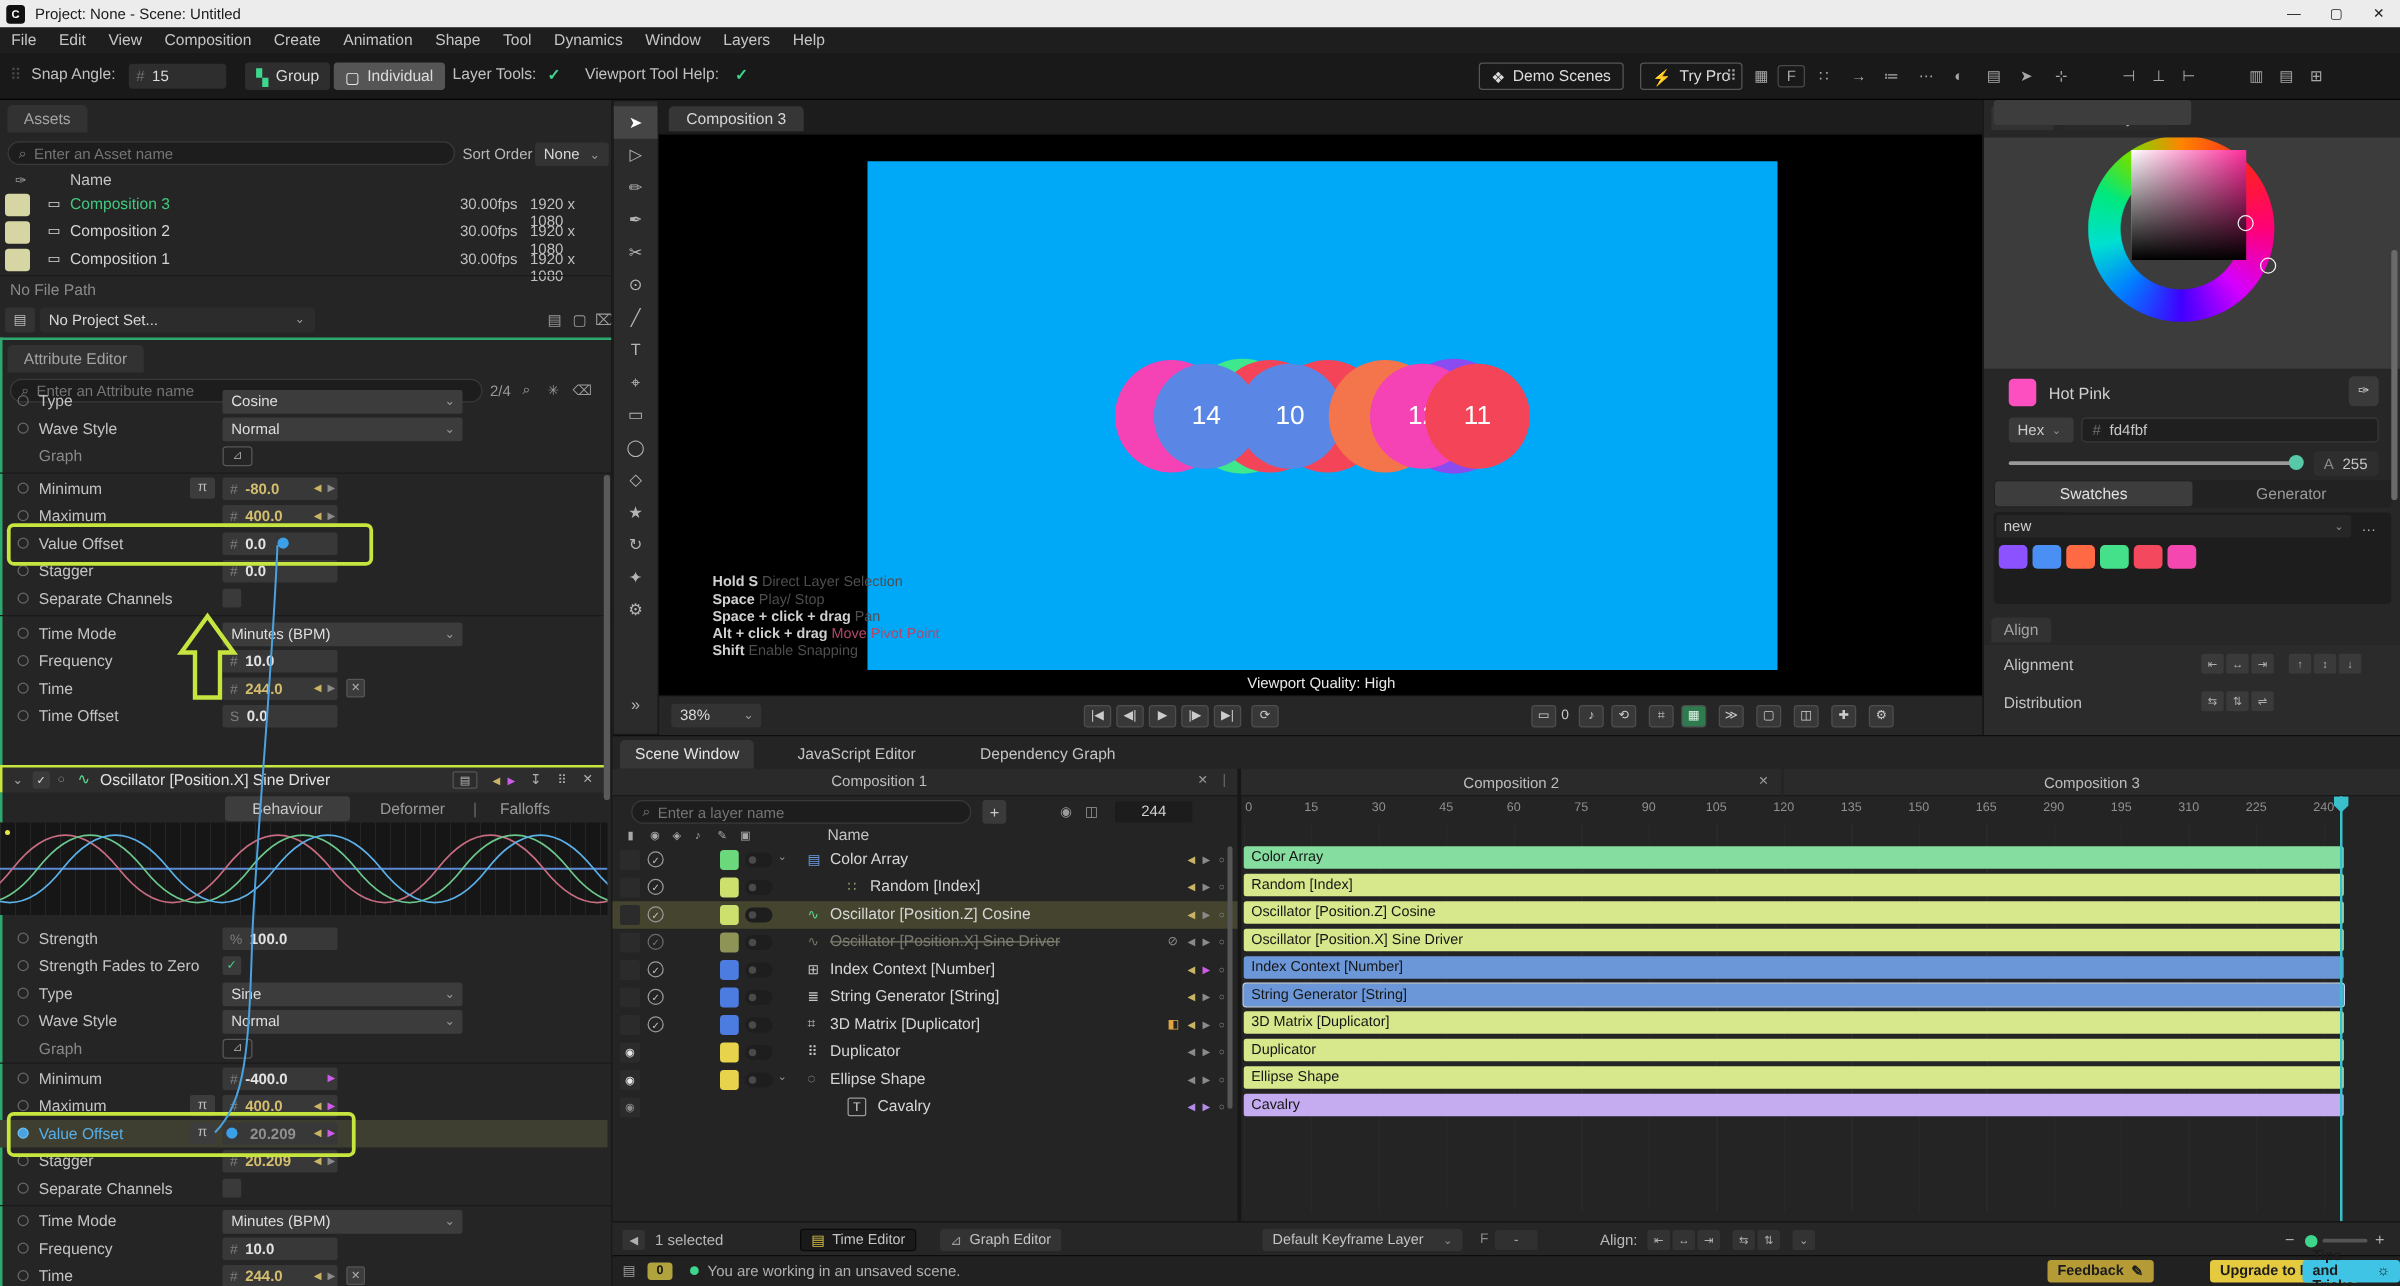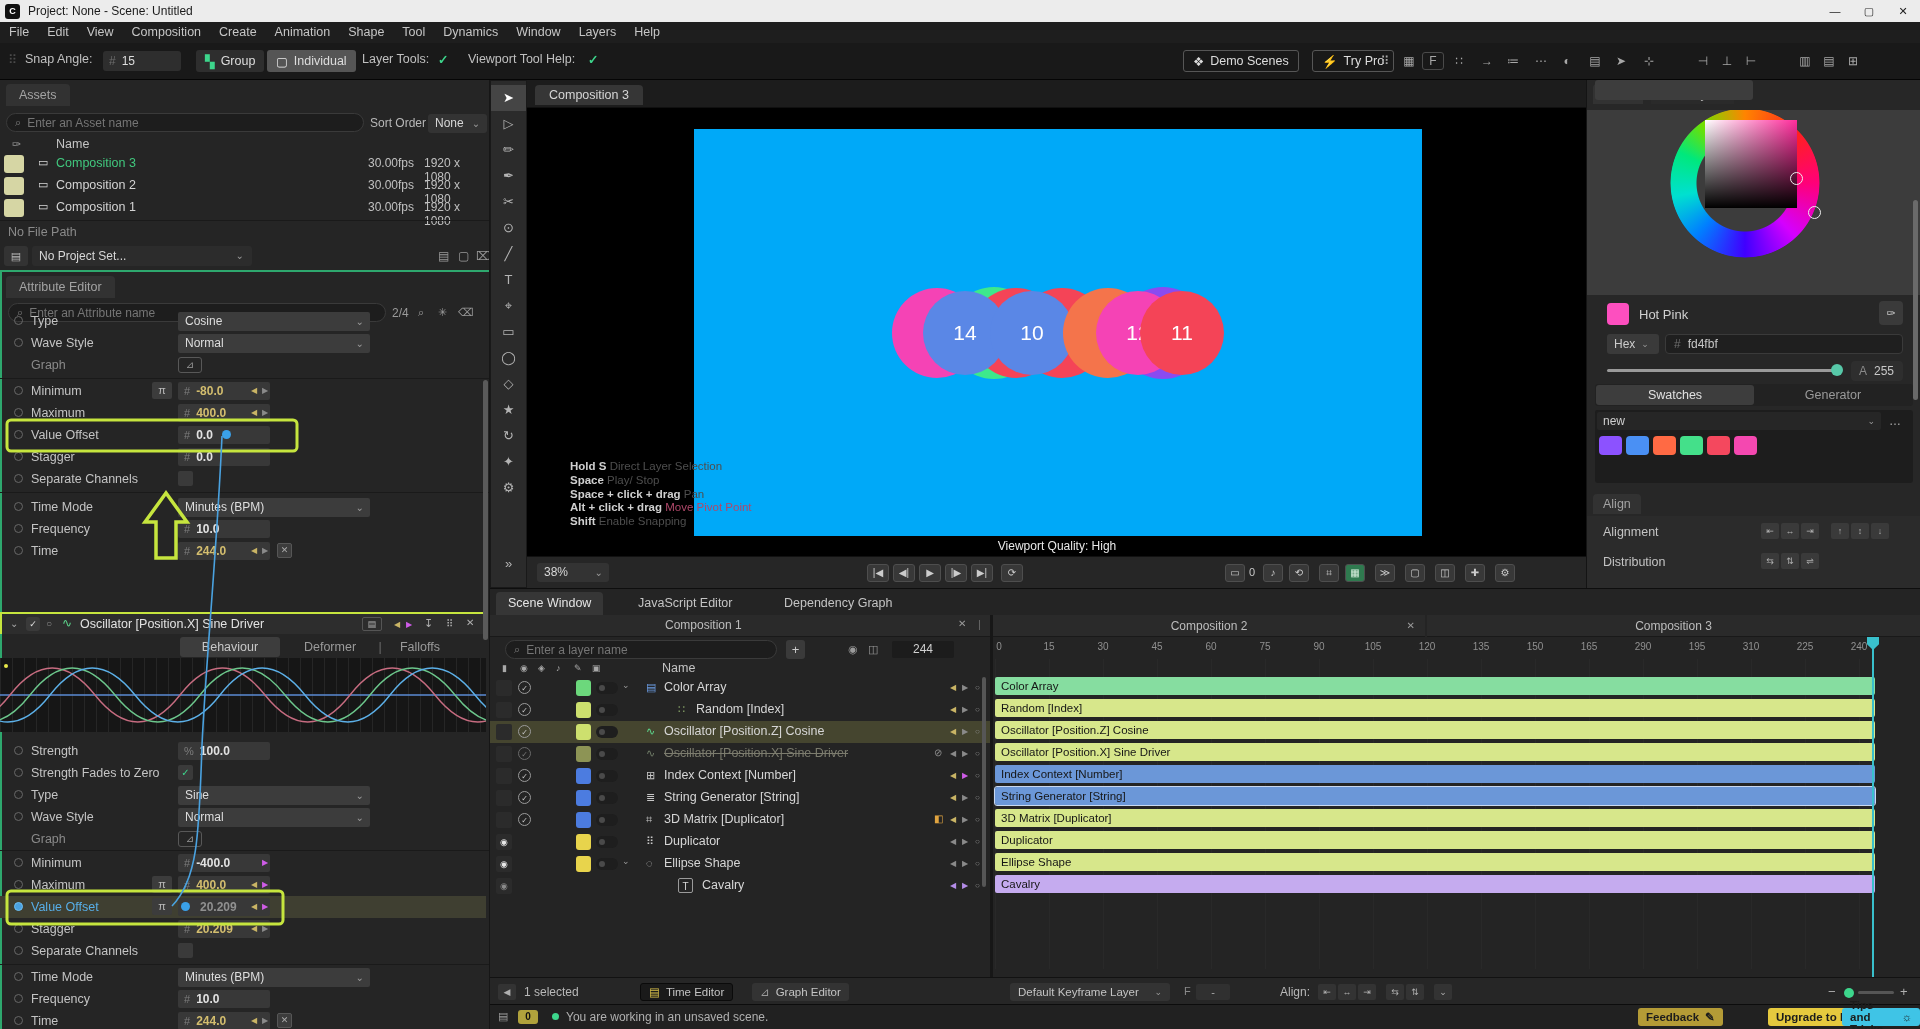--- a/index.html
+++ b/index.html
@@ -310,20 +310,25 @@
         <span class="fld"><i class="pf">#</i><b class="vv">10.0</b></span>
       </div>
  <div class="arow" style="top:460px">
         <span class="rc"></span>
         <span class="rl">Time</span>
         <span class="fld"><i class="pf">#</i><b class="vv y">244.0</b></span>
         <span class="kf yl" style="left:251px">◀</span>
         <span class="kf" style="left:262px">▶</span>
         <span class="xbtn">✕</span>
       </div>
+ <div class="arow" style="top:482px">
+        <span class="rc"></span>
+        <span class="rl">Time Offset</span>
+        <span class="fld"><i class="pf">S</i><b class="vv">0.0</b></span>
+      </div>
 
  <div id="oschdr">
   <span style="position:absolute;left:8px;top:4px;font-size:10px;color:#aaa">⌄</span>
   <span style="position:absolute;left:24px;top:3px;width:14px;height:14px;background:#3a3a3a;border-radius:3px;text-align:center;line-height:14px;font-size:9px;color:#e0e0e0">✓</span>
   <span style="position:absolute;left:44px;top:4px;font-size:10px;color:#8a8a8a">○</span>
   <span style="position:absolute;left:60px;top:2px;font-size:12px;color:#5dd68c">∿</span>
   <span style="position:absolute;left:78px;top:3px;font-size:12.5px;color:#e2e2e2">Oscillator [Position.X] Sine Driver</span>
   <span style="position:absolute;left:360px;top:3px;width:20px;height:14px;border:1px solid #555;border-radius:2px;font-size:9px;text-align:center;line-height:13px;color:#b0b0b0">▤</span>
   <span class="kf yl" style="left:392px;top:6px">◀</span>
   <span class="kf mg" style="left:404px;top:6px">▶</span>

